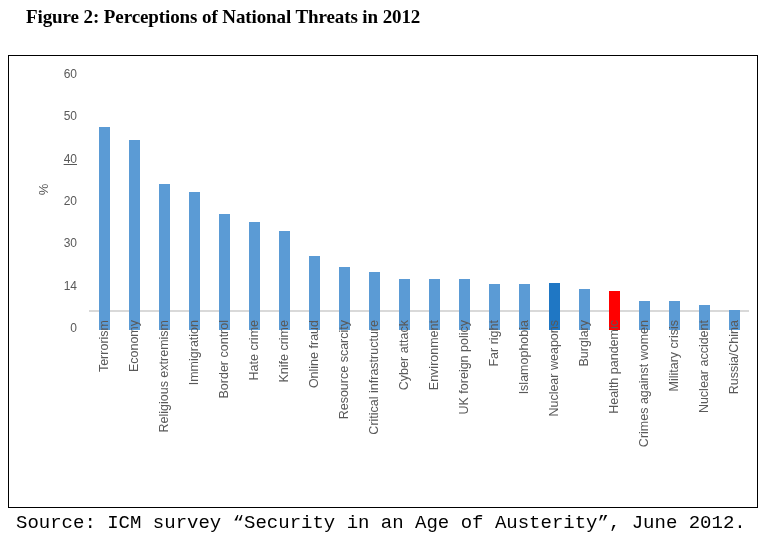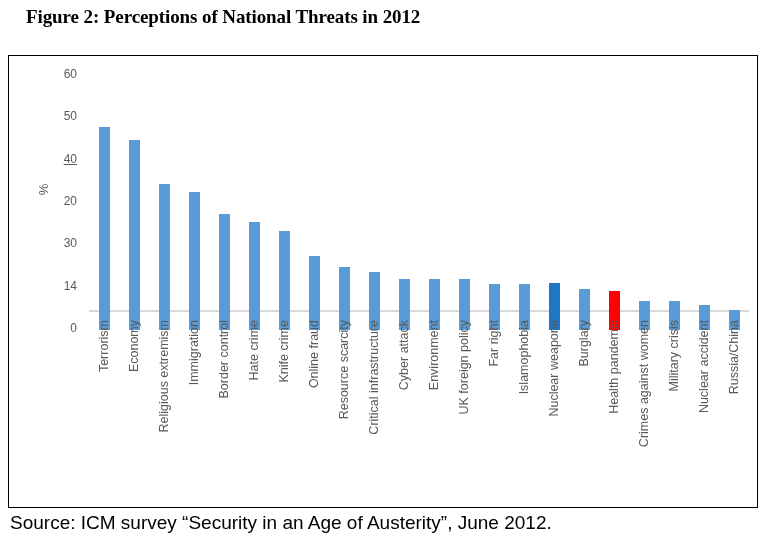--- a/index.html
+++ b/index.html
@@ -123,23 +123,23 @@
     white-space:nowrap;
     font-family:"Liberation Sans", sans-serif;
     font-size:12.5px;
     color:#595959;
     line-height:1;
   }
 
   
   .source{
     position:absolute;
-    left:10px;
+    left:16px;
     top:512px;
-    font-family:Liberation Sans, sans-serif;
+    font-family:Liberation Mono, monospace;
     font-size:19px;
     color:#000000;
     white-space:nowrap;
   }
 </style>
 </head>
 <body>
 
 <div id="page">
 

